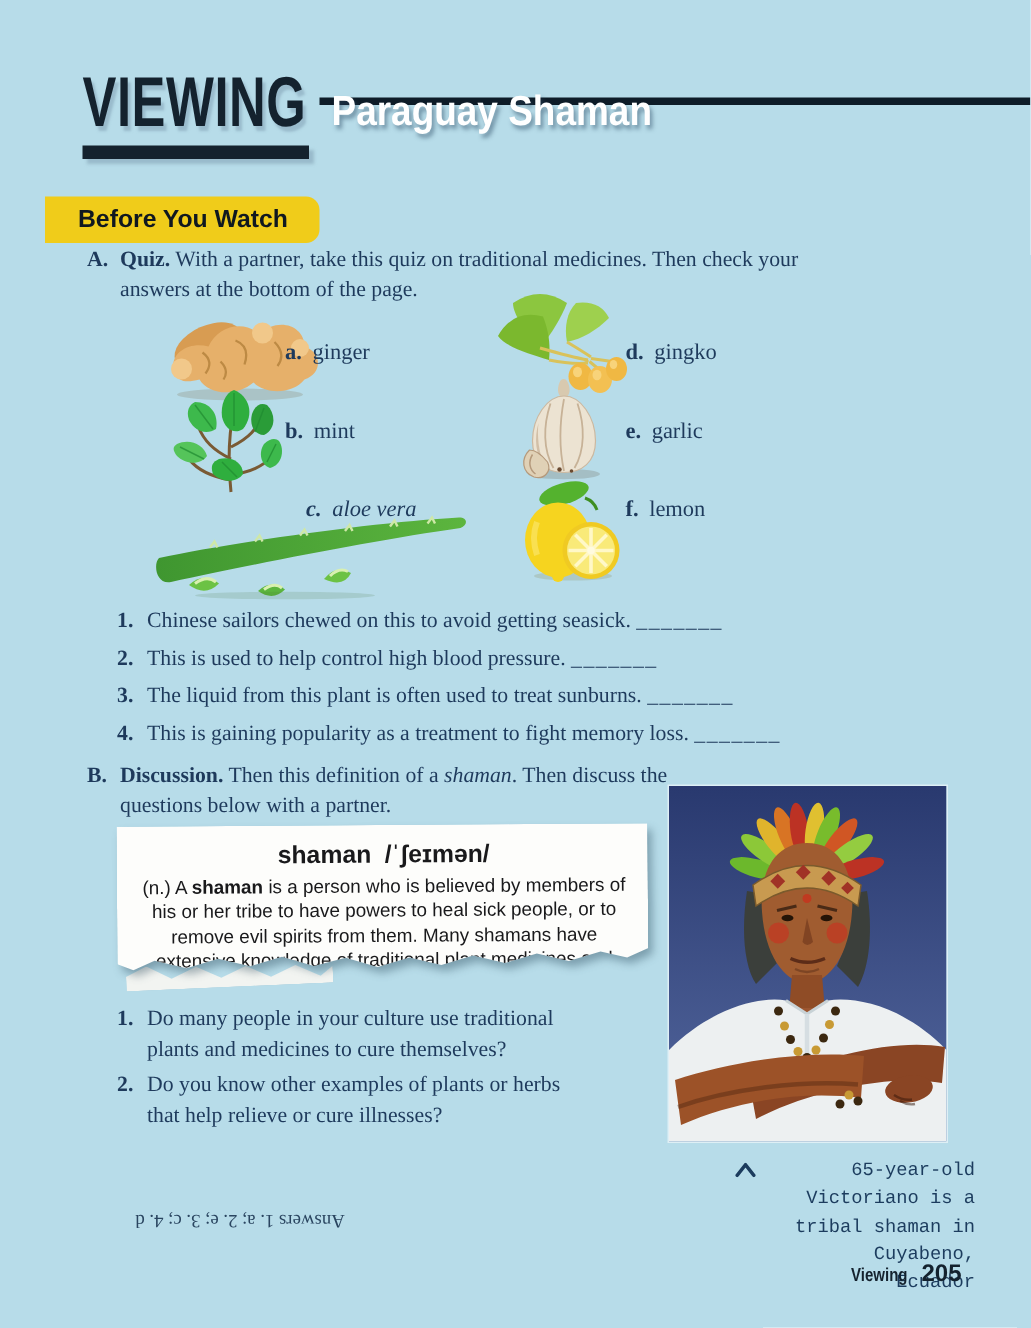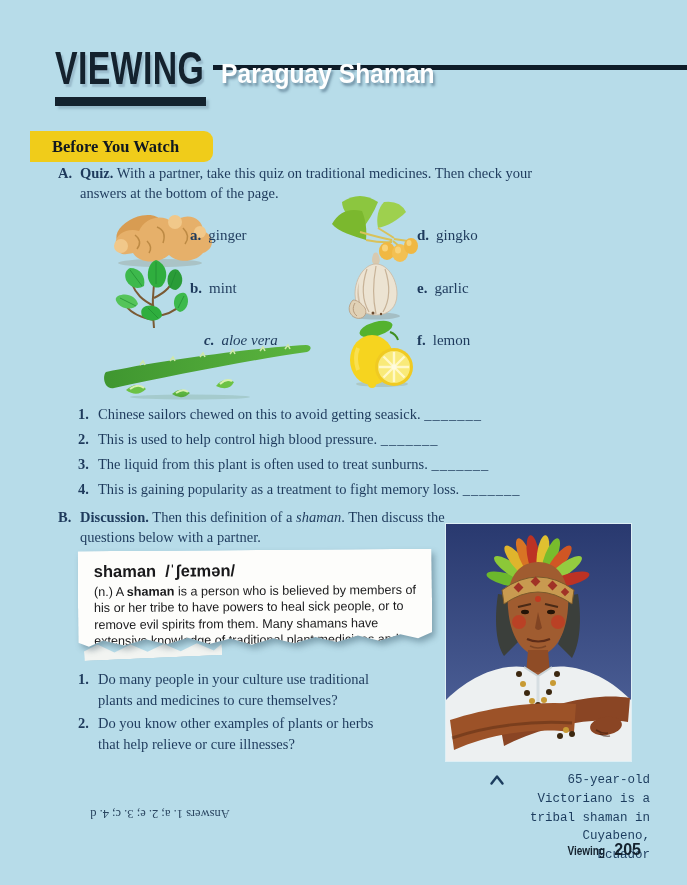--- a/index.html
+++ b/index.html
@@ -25,21 +25,21 @@
   .header-rule{position:absolute;left:213px;top:65px;width:474px;height:5px;background:#0e1c28;}
   .page-title{
     position:absolute;left:221px;top:60px;
     font-family:"Liberation Sans", sans-serif;font-weight:700;font-size:28px;line-height:1;
     color:#ffffff;text-shadow:2px 3px 3px rgba(40,70,95,.5);
   }
   .banner{
     position:absolute;left:30px;top:131px;width:183px;height:31px;
     background:#f0cc1a;border-radius:0 9px 9px 0;
     display:flex;align-items:center;padding-left:22px;box-sizing:border-box;
-    font-family:Liberation Serif, serif;font-weight:700;font-size:16.5px;color:#101820;
+    font-family:Liberation Sans, sans-serif;font-weight:700;font-size:16.5px;color:#101820;
   }
 
   
   .section-lead{position:absolute;font-size:14.5px;line-height:1.38;}
   .lead-a{left:58px;top:163px;width:505px;}
   .lead-b{left:58px;top:507px;width:392px;}
   .sec-label{font-weight:700;position:absolute;left:0;top:0;}
   .lead-text{margin-left:22px;display:block;}
   .bold{font-weight:700;}
   .ital{font-style:italic;}
@@ -48,21 +48,21 @@
   .quiz-icon{position:absolute;}
   .quiz-label{position:absolute;font-size:15px;white-space:nowrap;}
   .quiz-label .letter{font-weight:700;margin-right:7px;}
 
   
   .q-row{position:absolute;left:78px;width:520px;font-size:14.5px;display:flex;}
   .q-num{font-weight:700;width:20px;flex:none;}
   .q-blank{letter-spacing:1px;}
 
   
-  .card-wrap{position:absolute;left:78px;top:550px;filter:drop-shadow(3px 4px 3px rgba(30,60,80,.38));z-index:2;}
+  .card-wrap{position:absolute;left:78px;top:550px;filter:drop-shadow(3px 4px 3px rgba(30,60,80,.38));z-index:2;text-align:center;}
   .card{
     width:354px;height:104px;background:#fdfdfb;
     transform:rotate(-.4deg);
     clip-path:polygon(0 0,100% 0,100% 80%,96% 86%,91% 82%,85% 88%,79% 83%,73% 89%,67% 84%,61% 90%,55% 85%,49% 91%,43% 85%,37% 90%,31% 84%,25% 90%,19% 85%,13% 91%,7% 86%,3% 92%,0 88%);
     font-family:"Liberation Sans", sans-serif;color:#19191b;
     box-sizing:border-box;padding:11px 14px 0 16px;
   }
   .card .headword{font-size:16.5px;font-weight:700;margin-bottom:3px;}
   .card .ipa{font-weight:700;margin-left:9px;}
   .card .def-body{font-size:12.6px;line-height:1.3;}

